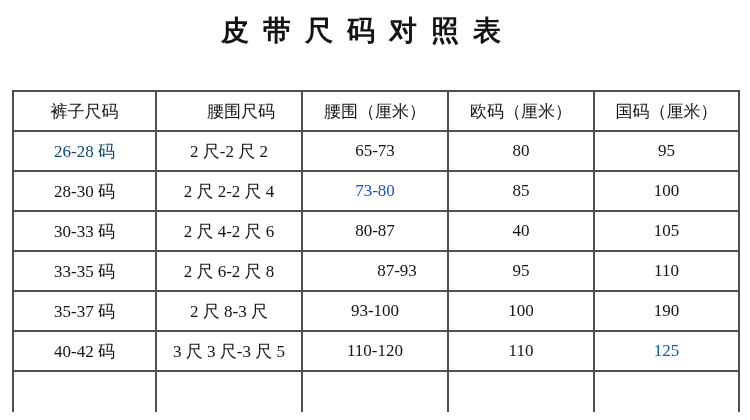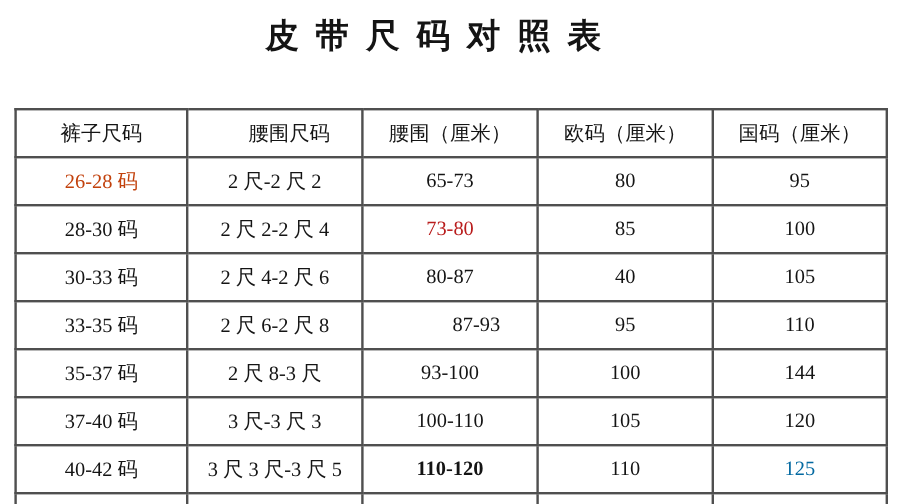--- a/index.html
+++ b/index.html
@@ -62,30 +62,30 @@
     <tr>
       <th style="border-color: rgb(79, 79, 79); color: rgb(20, 20, 20);">裤子尺码</th>
       <th style="border-color: rgb(79, 79, 79); color: rgb(20, 20, 20); padding-left: 24px;">腰围尺码</th>
       <th style="border-color: rgb(79, 79, 79); color: rgb(20, 20, 20);">腰围（厘米）</th>
       <th style="border-color: rgb(79, 79, 79); color: rgb(20, 20, 20);">欧码（厘米）</th>
       <th style="border-color: rgb(79, 79, 79); color: rgb(20, 20, 20);">国码（厘米）</th>
     </tr>
   </thead>
   <tbody>
     <tr>
-      <td style="border-color: rgb(79, 79, 79); color: #c2410c;">26-28 码</td>
+      <td style="border-color: rgb(79, 79, 79); color: #0c4a6e;">26-28 码</td>
       <td style="border-color: rgb(79, 79, 79); color: rgb(20, 20, 20);">2 尺-2 尺 2</td>
       <td style="border-color: rgb(79, 79, 79); color: rgb(20, 20, 20);">65-73</td>
       <td style="border-color: rgb(79, 79, 79); color: rgb(20, 20, 20);">80</td>
       <td style="border-color: rgb(79, 79, 79); color: rgb(20, 20, 20);">95</td>
     </tr>
     <tr>
       <td style="border-color: rgb(79, 79, 79); color: rgb(20, 20, 20);">28-30 码</td>
       <td style="border-color: rgb(79, 79, 79); color: rgb(20, 20, 20);">2 尺 2-2 尺 4</td>
-      <td style="border-color: rgb(79, 79, 79); color: #b91c1c; margin-left: 32px;">73-80</td>
+      <td style="border-color: rgb(79, 79, 79); color: #1d4ed8; margin-left: 32px;">73-80</td>
       <td style="border-color: rgb(79, 79, 79); color: rgb(20, 20, 20);">85</td>
       <td style="border-color: rgb(79, 79, 79); color: rgb(20, 20, 20);">100</td>
     </tr>
     <tr>
       <td style="border-color: rgb(79, 79, 79); color: rgb(20, 20, 20); border-radius: 16px;">30-33 码</td>
       <td style="border-color: rgb(79, 79, 79); color: rgb(20, 20, 20);">2 尺 4-2 尺 6</td>
       <td style="border-color: rgb(79, 79, 79); color: rgb(20, 20, 20);">80-87</td>
       <td style="border-color: rgb(79, 79, 79); color: rgb(20, 20, 20);">40</td>
       <td style="border-color: rgb(79, 79, 79); color: rgb(20, 20, 20);">105</td>
     </tr>
@@ -94,33 +94,26 @@
       <td style="border-color: rgb(79, 79, 79); color: rgb(20, 20, 20);">2 尺 6-2 尺 8</td>
       <td style="border-color: rgb(79, 79, 79); color: rgb(20, 20, 20); padding-left: 44px;">87-93</td>
       <td style="border-color: rgb(79, 79, 79); color: rgb(20, 20, 20);">95</td>
       <td style="border-color: rgb(79, 79, 79); color: rgb(20, 20, 20);">110</td>
     </tr>
     <tr>
       <td style="border-color: rgb(79, 79, 79); color: rgb(20, 20, 20);">35-37 码</td>
       <td style="border-color: rgb(79, 79, 79); color: rgb(20, 20, 20);">2 尺 8-3 尺</td>
       <td style="border-color: rgb(79, 79, 79); color: rgb(20, 20, 20);">93-100</td>
       <td style="border-color: rgb(79, 79, 79); color: rgb(20, 20, 20);">100</td>
-      <td style="border-color: rgb(79, 79, 79); color: rgb(20, 20, 20);">144</td>
-    </tr>
-    <tr>
-      <td style="border-color: rgb(79, 79, 79); color: rgb(20, 20, 20);">37-40 码</td>
-      <td style="border-color: rgb(79, 79, 79); color: rgb(20, 20, 20);">3 尺-3 尺 3</td>
-      <td style="border-color: rgb(79, 79, 79); color: rgb(20, 20, 20);">100-110</td>
-      <td style="border-color: rgb(79, 79, 79); color: rgb(20, 20, 20);">105</td>
-      <td style="border-color: rgb(79, 79, 79); color: rgb(20, 20, 20);">120</td>
+      <td style="border-color: rgb(79, 79, 79); color: rgb(20, 20, 20);">190</td>
     </tr>
     <tr>
       <td style="border-color: rgb(79, 79, 79); color: rgb(20, 20, 20);">40-42 码</td>
       <td style="border-color: rgb(79, 79, 79); color: rgb(20, 20, 20);">3 尺 3 尺-3 尺 5</td>
-      <td style="border-color: rgb(79, 79, 79); color: rgb(20, 20, 20); font-weight: bold;">110-120</td>
+      <td style="border-color: rgb(79, 79, 79); color: rgb(20, 20, 20);">110-120</td>
       <td style="border-color: rgb(79, 79, 79); color: rgb(20, 20, 20);">110</td>
       <td style="border-color: rgb(79, 79, 79); color: #0369a1;">125</td>
     </tr>
     <tr class="partial">
       <td style="border-color: rgb(79, 79, 79); color: rgb(20, 20, 20);"></td>
       <td style="border-color: rgb(79, 79, 79); color: rgb(20, 20, 20);"></td>
       <td style="border-color: rgb(79, 79, 79); color: rgb(20, 20, 20);"></td>
       <td style="border-color: rgb(79, 79, 79); color: rgb(20, 20, 20);"></td>
       <td style="border-color: rgb(79, 79, 79); color: rgb(20, 20, 20);"></td>
     </tr>

